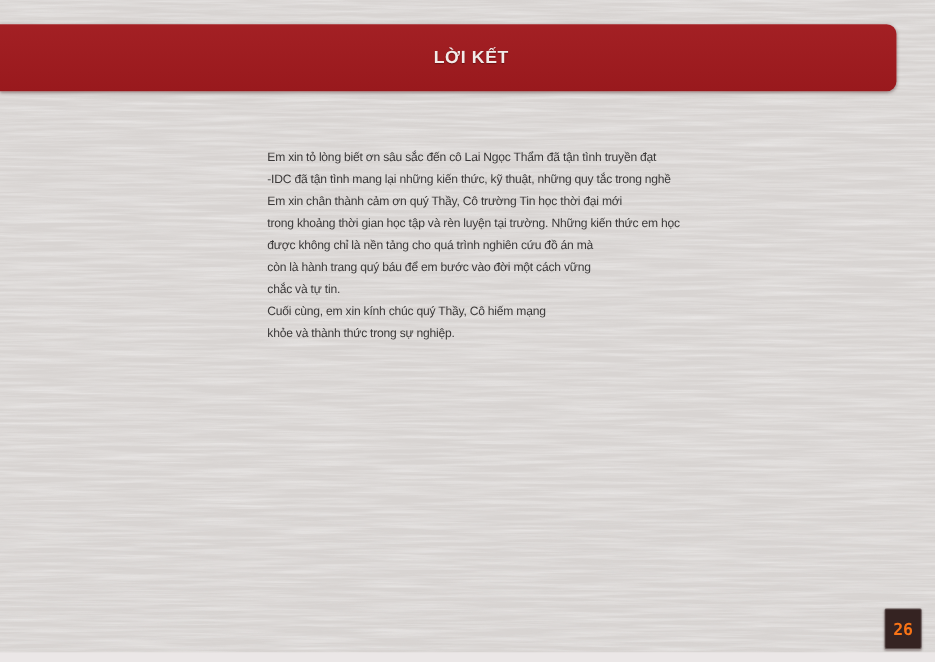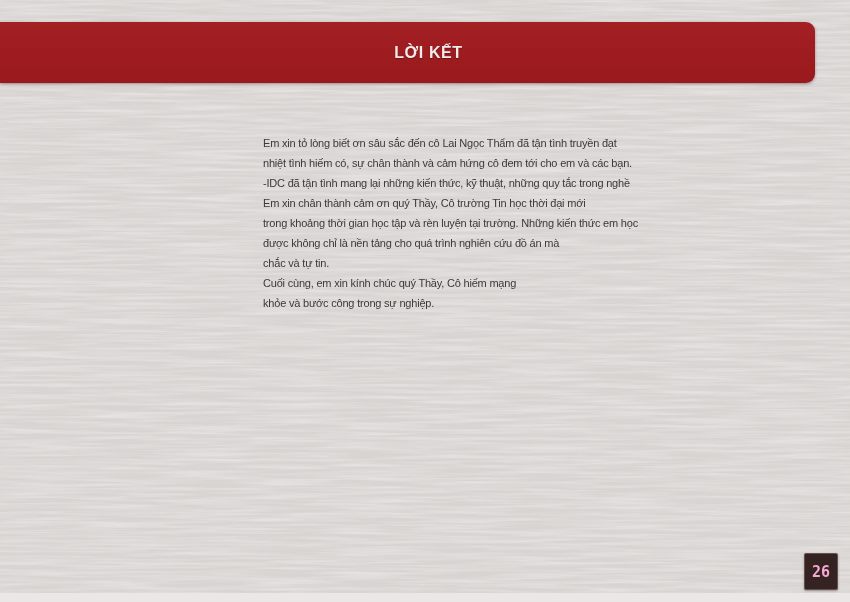--- a/index.html
+++ b/index.html
@@ -42,36 +42,36 @@
   .textblock {
     position: absolute;
     left: 243px;
     top: 133px;
     width: 400px;
     color: #3b3939;
     font-size: 11px;
     line-height: 20px;
     letter-spacing: -0.2px;
   }
-  .line { white-space: nowrap; margin-left: 20px; }
+  .line { white-space: nowrap; }
   .pagenum {
     position: absolute;
     left: 804px;
     top: 553px;
     width: 34px;
     height: 37px;
     background: #352322;
     border: 1px solid rgba(255, 255, 255, 0.22);
     box-sizing: border-box;
     border-radius: 2px;
     box-shadow: 0 1px 2px rgba(50, 30, 30, 0.4);
     display: flex;
     align-items: center;
     justify-content: center;
-    color: #f9a8d4;
+    color: #f97316;
     font-family: "DejaVu Sans Mono", monospace;
     font-size: 15px;
     font-weight: bold;
   }
   .bottom-strip {
     position: absolute;
     left: 0;
     bottom: 0;
     width: 850px;
     height: 9px;
@@ -97,27 +97,27 @@
     <rect x="0" y="0" width="850" height="602" filter="url(#texLight)" opacity="0.55"></rect>
     <rect x="0" y="0" width="850" height="602" filter="url(#texDark)" opacity="0.35"></rect>
   </svg>
 
   <div class="banner">
     <span class="banner-title">LỜI KẾT</span>
   </div>
 
   <div class="textblock">
     <div class="line">Em xin tỏ lòng biết ơn sâu sắc đến cô Lai Ngọc Thẩm đã tận tình truyền đạt</div>
-    <div class="line">nhiệt tình hiếm có, sự chân thành và cảm hứng cô đem tới cho em và các bạn.</div>
     <div class="line">-IDC đã tận tình mang lại những kiến thức, kỹ thuật, những quy tắc trong nghề</div>
     <div class="line">Em xin chân thành cảm ơn quý Thầy, Cô trường Tin học thời đại mới</div>
     <div class="line">trong khoảng thời gian học tập và rèn luyện tại trường. Những kiến thức em học</div>
     <div class="line">được không chỉ là nền tảng cho quá trình nghiên cứu đồ án mà</div>
+    <div class="line">còn là hành trang quý báu để em bước vào đời một cách vững</div>
     <div class="line">chắc và tự tin.</div>
     <div class="line">Cuối cùng, em xin kính chúc quý Thầy, Cô hiếm mạng</div>
-    <div class="line">khỏe và bước công trong sự nghiệp.</div>
+    <div class="line">khỏe và thành thức trong sự nghiệp.</div>
   </div>
 
   <div class="pagenum">26</div>
 
   <div class="bottom-strip"></div>
 
 </div>
 
 </body></html>

